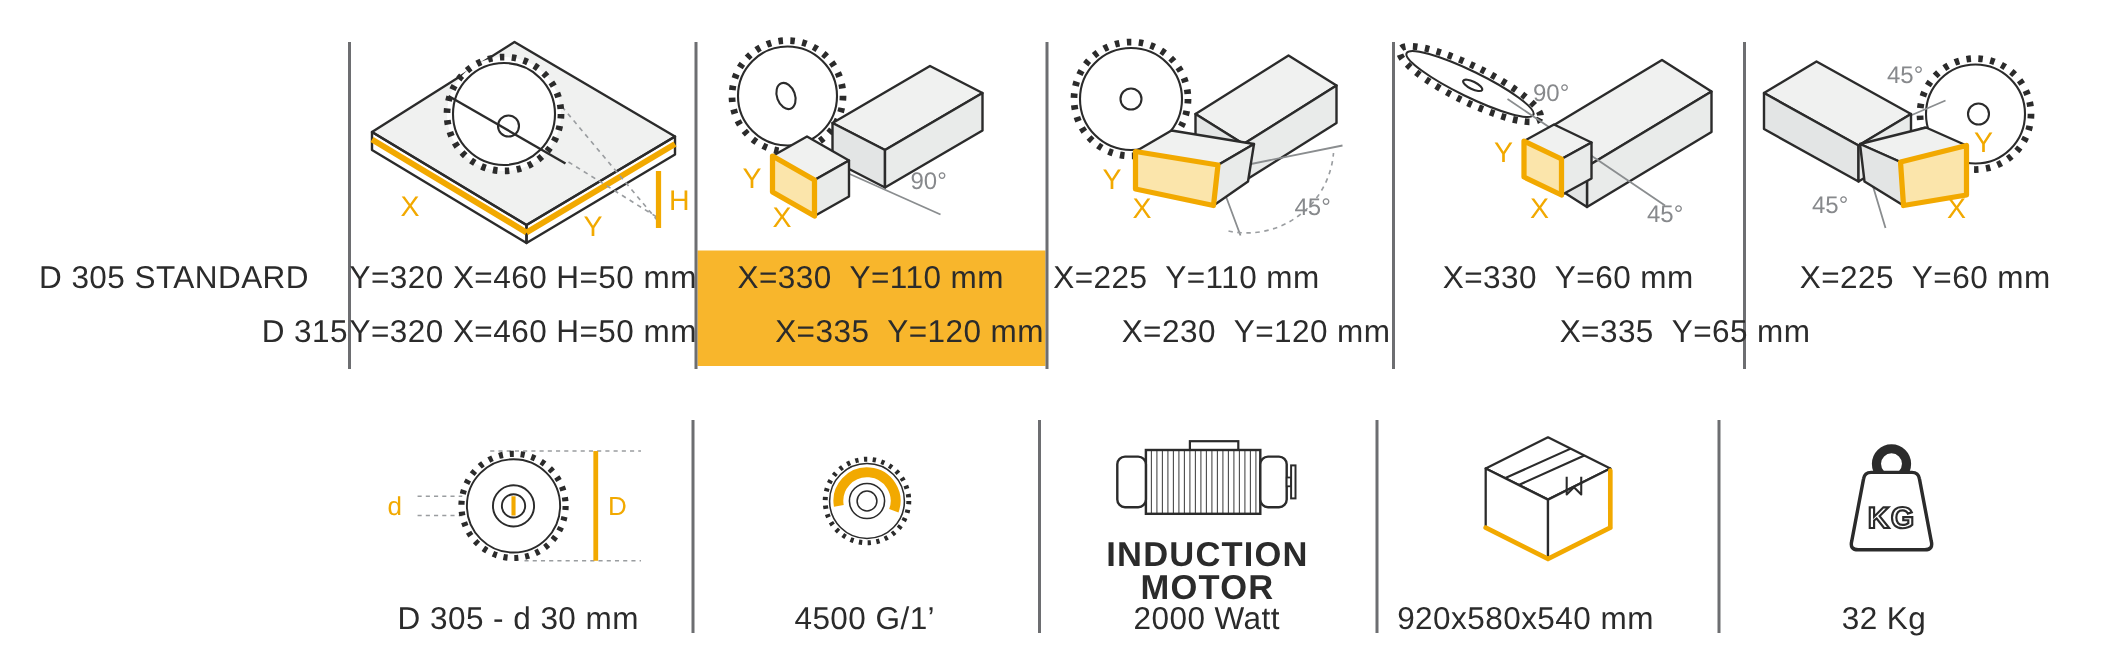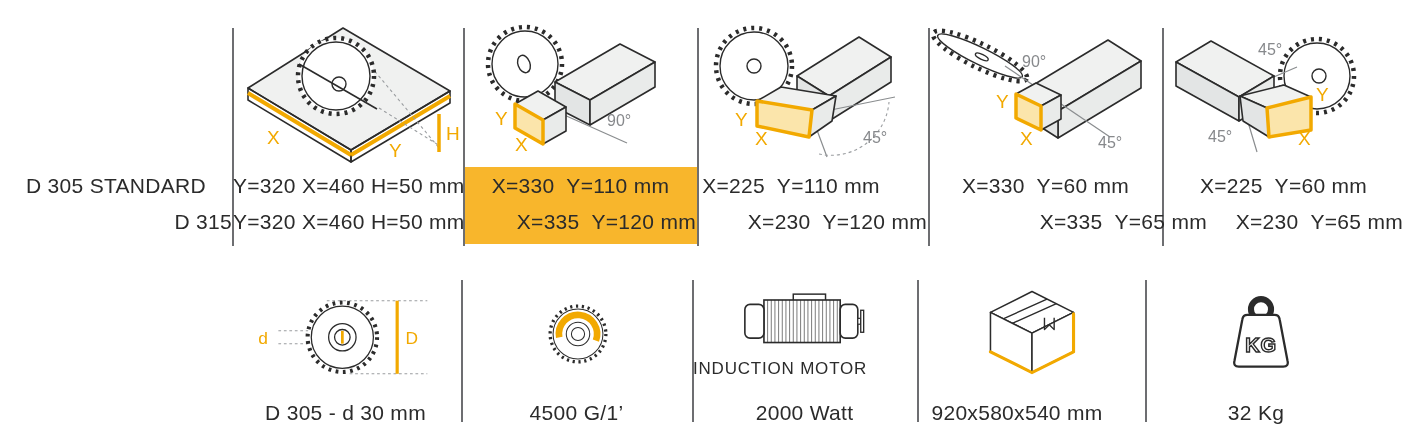--- a/index.html
+++ b/index.html
@@ -7,22 +7,22 @@
     font-family:"Liberation Sans",sans-serif;color:#2b2b2b;overflow:hidden;}
   .vdiv{position:absolute;width:2px;background:#6d6e71;}
   .vdiv.top{top:28px;height:218px;}
   .vdiv.bot{top:280px;height:142px;}
   .hl{position:absolute;left:465px;top:167px;width:232px;height:77px;background:#f8b62c;}
   .cell{position:absolute;height:38px;line-height:38px;text-align:center;
     font-size:21px;letter-spacing:.3px;white-space:pre;}
   .r1{top:167px;} .r2{top:203px;text-align:right;}
   .speclabel{position:absolute;top:398px;height:30px;line-height:30px;text-align:center;
     font-size:21px;letter-spacing:.3px;}
-  .caption{position:absolute;top:358px;height:22px;line-height:22px;text-align:left;
-    font-size:17px;font-weight:normal;letter-spacing:.8px;}
+  .caption{position:absolute;top:358px;height:22px;line-height:22px;text-align:center;
+    font-size:23px;font-weight:bold;letter-spacing:.8px;}
   .diag{position:absolute;top:4px;height:160px;}
   .icn{position:absolute;}
   svg{display:block;overflow:visible;}
   svg .ln{stroke:#2b2b2b;stroke-width:1.6;fill:none;stroke-linejoin:round;}
   svg .faceT{fill:#f0f1f0;stroke:#2b2b2b;stroke-width:1.6;stroke-linejoin:round;}
   svg .faceL{fill:#e3e5e5;stroke:#2b2b2b;stroke-width:1.6;stroke-linejoin:round;}
   svg .faceR{fill:#e9ebea;stroke:#2b2b2b;stroke-width:1.6;stroke-linejoin:round;}
   svg .faceY{fill:#fbe5ab;stroke:#f2a900;stroke-width:3.5;stroke-linejoin:round;}
   svg .orange{stroke:#f2a900;fill:none;}
   svg .teeth{fill:none;stroke:#2b2b2b;stroke-width:4.5;stroke-dasharray:3 5;}
@@ -162,21 +162,20 @@
   <div class="cell r1" style="left:465px;width:231px">X=330  Y=110 mm</div>
   <div class="cell r1" style="left:699px;width:184px">X=225  Y=110 mm</div>
   <div class="cell r1" style="left:930px;width:231px">X=330  Y=60 mm</div>
   <div class="cell r1" style="left:1164px;width:239px">X=225  Y=60 mm</div>
 
   <div class="cell r2" style="left:0;width:232px">D 315</div>
   <div class="cell r2" style="left:233px;width:229px">Y=320 X=460 H=50 mm</div>
   <div class="cell r2" style="left:465px;width:231px">X=335  Y=120 mm</div>
   <div class="cell r2" style="left:699px;width:228px">X=230  Y=120 mm</div>
   <div class="cell r2" style="left:930px;width:277px">X=335  Y=65 mm</div>
-  <div class="cell r2" style="left:1164px;width:239px">X=230  Y=65 mm</div>
 
   <div class="icn" style="left:240px;top:284px">
     <svg width="212" height="112" viewBox="0 0 232 120">
       <path class="dash" stroke-dasharray="2 3" d="M42,50 H104 M42,64 H104 M95,17 H205 M120,97 H205"></path>
       <circle cx="112" cy="57" r="38" fill="#fff"></circle>
       <circle class="teeth" cx="112" cy="57" r="38"></circle>
       <circle class="thin" cx="112" cy="57" r="34"></circle>
       <circle class="thin" cx="112" cy="57" r="15"></circle>
       <circle class="thin" stroke-width="2" cx="112" cy="57" r="8.5"></circle>
       <line class="orange" stroke-width="3" x1="112" y1="50" x2="112" y2="64"></line>

